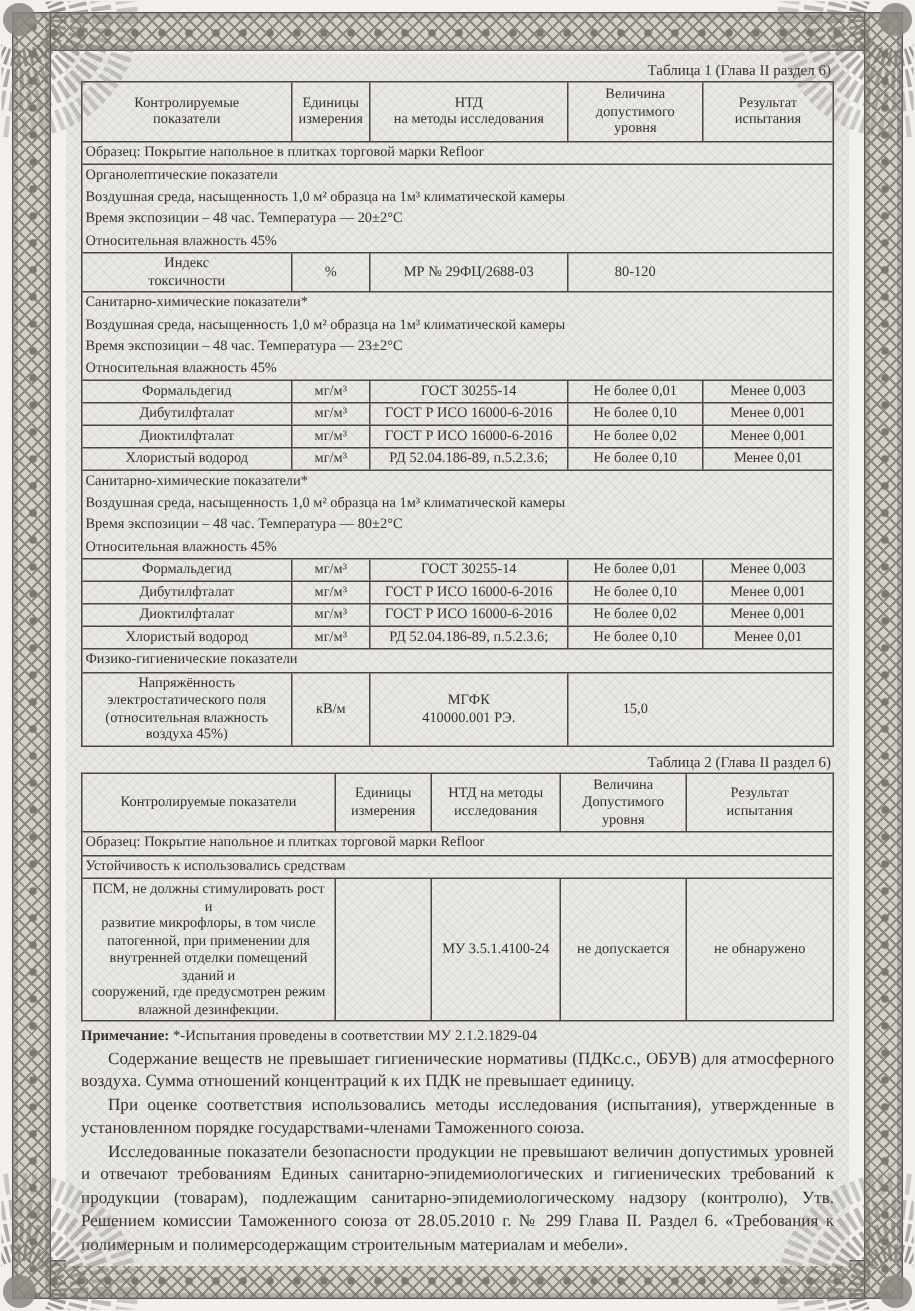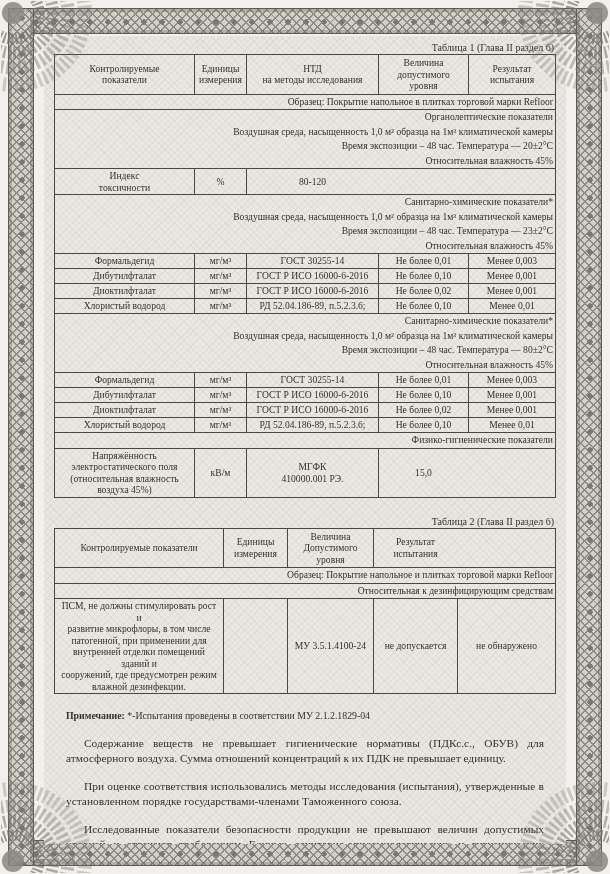--- a/index.html
+++ b/index.html
@@ -58,36 +58,36 @@
     padding:6px 10px 4px 10px;overflow:hidden;
   }
 
   .caption{font-size:10px;text-align:right;line-height:12px;padding-right:2px}
 
   
   .tbl{border:1.4px solid var(--line);font-size:9.6px;line-height:1.2;background:rgba(255,255,255,.06)}
   .trow{border-top:1px solid var(--line)}
   .trow:first-child{border-top:none}
   .trow.nosep{border-top:none}
-  .trow.span{text-align:right;padding:1px 2px;line-height:12.5px}
+  .trow.span{text-align:left;padding:1px 2px;line-height:12.5px}
   .trow.data{display:grid}
   .t1 .trow.data{grid-template-columns:27.8% 10.4% 26.4% 18% 17.4%}
   .t2 .trow.data{grid-template-columns:33.6% 12.8% 17.2% 16.8% 19.6%}
   .tcell{
     border-left:1px solid var(--line);
     display:flex;align-items:center;justify-content:center;
     text-align:center;white-space:pre-line;
     padding:1px 3px;min-height:14px;
   }
   .tcell:first-child{border-left:none}
   .trow.head .tcell{min-height:13px;padding:2px 3px}
 
   
   .notes{margin-top:3px;font-size:11.4px;line-height:1.36;text-align:justify}
-  .notes p{margin:12px}
+  .notes p{margin:0}
   .notes p.ind{text-indent:18px}
   .note-line{font-size:9.8px;line-height:1.5;text-align:left}
   b{font-weight:bold}
 </style>
 </head>
 <body>
 
 <div class="page">
 
   <svg width="0" height="0" style="position:absolute" aria-hidden="true">
@@ -138,20 +138,21 @@
         </div>
         <div class="trow span">Образец: Покрытие напольное в плитках торговой марки Refloor</div>
         <div class="trow span">Органолептические показатели</div>
         <div class="trow span nosep">Воздушная среда, насыщенность 1,0 м² образца на 1м³  климатической камеры</div>
         <div class="trow span nosep">Время экспозиции – 48 час. Температура — 20±2°С</div>
         <div class="trow span nosep">Относительная влажность 45%</div>
         <div class="trow data">
           <div class="tcell">Индекс
 токсичности</div>
           <div class="tcell">%</div>
+          <div class="tcell">МР № 29ФЦ/2688-03</div>
           <div class="tcell">80-120</div>
         </div>
         <div class="trow span">Санитарно-химические показатели*</div>
         <div class="trow span nosep">Воздушная среда, насыщенность 1,0 м² образца на 1м³  климатической камеры</div>
         <div class="trow span nosep">Время экспозиции – 48 час. Температура — 23±2°С</div>
         <div class="trow span nosep">Относительная влажность 45%</div>
         <div class="trow data">
           <div class="tcell">Формальдегид</div>
           <div class="tcell">мг/м³</div>
           <div class="tcell">ГОСТ 30255-14</div>
@@ -217,33 +218,35 @@
 электростатического поля
 (относительная влажность
 воздуха 45%)</div>
           <div class="tcell">кВ/м</div>
           <div class="tcell">МГФК
 410000.001 РЭ.</div>
           <div class="tcell">15,0</div>
         </div>
       </div>
 
-    <div class="caption" style="margin-top:18px">Таблица 2 (Глава II раздел 6)</div>
+    <div class="caption" style="margin-top:5px">Таблица 2 (Глава II раздел 6)</div>
     <div class="tbl t2" id="table2">
         <div class="trow data head">
           <div class="tcell">Контролируемые показатели</div>
           <div class="tcell">Единицы
 измерения</div>
+          <div class="tcell">НТД на методы
+исследования</div>
           <div class="tcell">Величина
 Допустимого уровня</div>
           <div class="tcell">Результат
 испытания</div>
         </div>
         <div class="trow span">Образец: Покрытие напольное и плитках торговой марки Refloor</div>
-        <div class="trow span">Относительная к дезинфицирующим средствам</div>
+        <div class="trow span">Устойчивость к использовались средствам</div>
         <div class="trow data">
           <div class="tcell">ПСМ, не должны стимулировать рост и
 развитие микрофлоры, в том числе
 патогенной, при применении для
 внутренней отделки помещений зданий и
 сооружений, где предусмотрен режим
 влажной дезинфекции.</div>
           <div class="tcell"></div>
           <div class="tcell">МУ 3.5.1.4100-24</div>
           <div class="tcell">не допускается</div>

